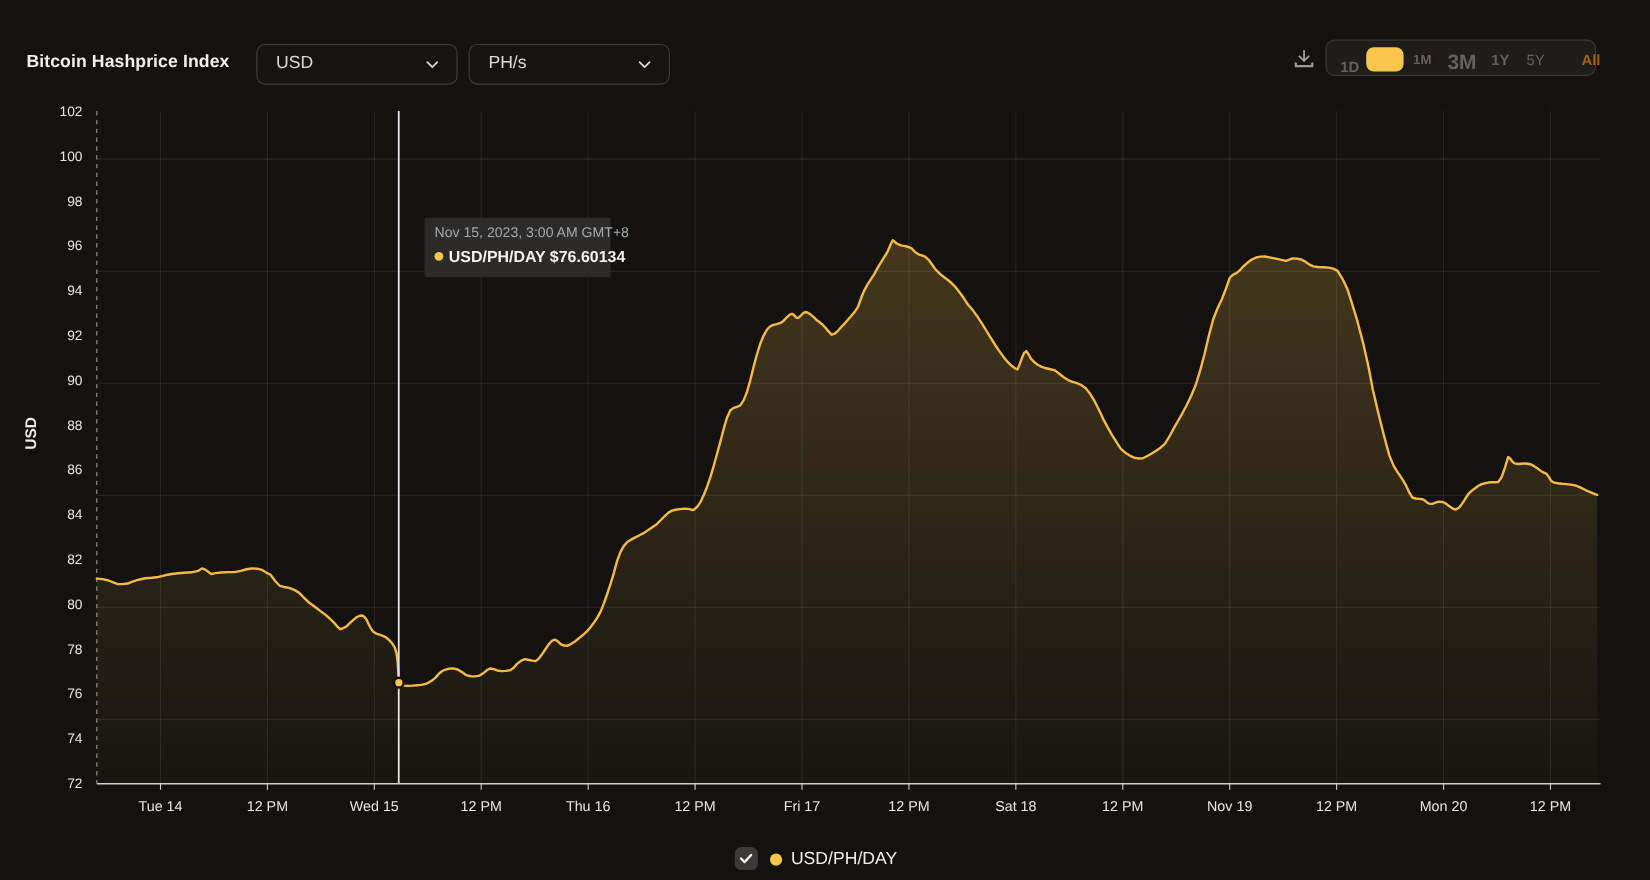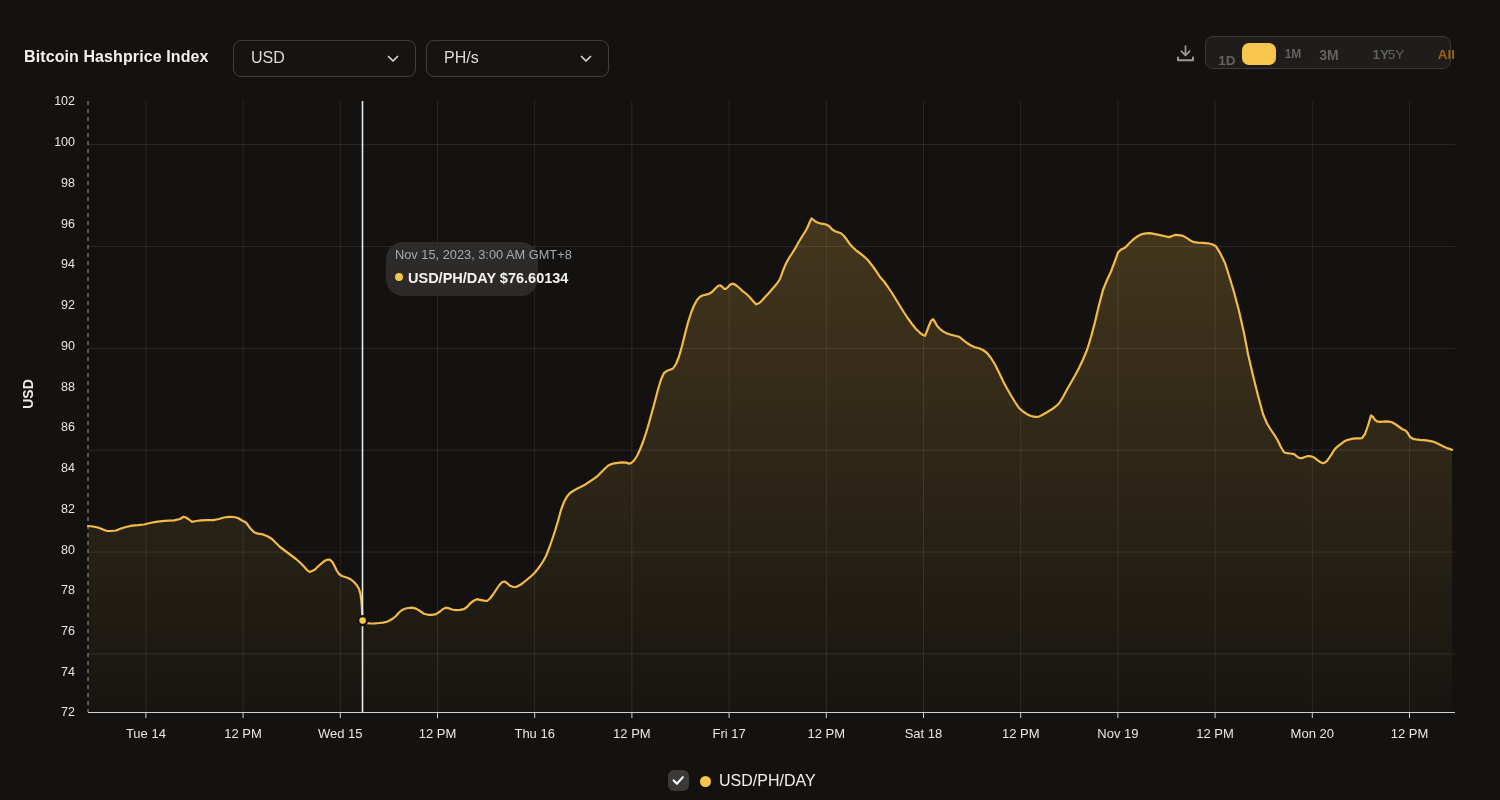--- a/index.html
+++ b/index.html
@@ -103,25 +103,25 @@
   </div>
 <svg width="19" height="19" viewBox="0 0 19 19" style="position:absolute;left:1176px;top:44px;">
     <path d="M9.5 2.2 L9.5 10.8 M5.3 7.2 L9.5 11.4 L13.7 7.2" fill="none" stroke="#9b9a98" stroke-width="1.7" stroke-linecap="round" stroke-linejoin="round"></path>
     <path d="M2 13.5 L2 16.2 L17 16.2 L17 13.5" fill="none" stroke="#9b9a98" stroke-width="2" stroke-linecap="round" stroke-linejoin="round"></path>
   </svg>
 <div style="position:absolute;left:1205px;top:36px;width:246px;height:33px;background:#1e1d1c;border:1px solid #3a3938;border-radius:8px;box-sizing:border-box;"></div>
 <div style="position:absolute;left:1242px;top:43px;width:34px;height:22px;background:#f7c64b;border-radius:7px;"></div>
 <div style="position:absolute;left:1202px;top:53px;width:50px;text-align:center;font-size:13.5px;font-weight:700;color:#636261;">1D</div>
 <div style="position:absolute;left:1272px;top:46.5px;width:50px;text-align:center;font-size:13.5px;font-weight:700;color:#23180a;">7D</div>
 <div style="position:absolute;left:1268px;top:46.5px;width:50px;text-align:center;font-size:12px;font-weight:700;color:#636261;">1M</div>
-<div style="position:absolute;left:1304px;top:46.5px;width:50px;text-align:center;font-size:14px;font-weight:700;color:#636261;">3M</div>
-<div style="position:absolute;left:1339px;top:46.5px;width:50px;text-align:right;font-size:13.5px;font-weight:700;color:#636261;">1Y</div>
+<div style="position:absolute;left:1304px;top:46.5px;width:50px;text-align:center;font-size:19px;font-weight:700;color:#636261;">3M</div>
+<div style="position:absolute;left:1339px;top:46.5px;width:50px;text-align:center;font-size:13.5px;font-weight:700;color:#636261;">1Y</div>
 <div style="position:absolute;left:1371px;top:46.5px;width:50px;text-align:center;font-size:13.5px;font-weight:400;color:#636261;">5Y</div>
 <div style="position:absolute;left:1405px;top:46.5px;width:50px;text-align:right;font-size:13.5px;font-weight:700;color:#a16207;">All</div>
-<div style="position:absolute;left:386px;top:198px;width:152px;height:54px;background:rgba(46,45,43,0.94);border-radius:17px;box-sizing:border-box;margin-top:44px;">
+<div style="position:absolute;left:386px;top:198px;width:169px;height:54px;background:rgba(46,45,43,0.94);border-radius:1px;box-sizing:border-box;">
   <div style="position:absolute;left:9px;top:5px;font-size:12.8px;color:#a6a9ad;white-space:nowrap;">Nov 15, 2023, 3:00 AM GMT+8</div>
   <div style="position:absolute;left:9px;top:28px;width:8px;height:8px;border-radius:50%;background:#f6c64b;margin-top:3px;"></div>
   <div style="position:absolute;left:22px;top:28px;font-size:14.5px;font-weight:700;color:#f4f3f1;white-space:nowrap;">USD/PH/DAY $76.60134</div>
 </div>
 <div style="position:absolute;left:668px;top:770px;width:20.5px;height:20.5px;background:#3b3a38;border-radius:6px;">
   <svg width="20.5" height="20.5" viewBox="0 0 20 20">
       <path d="M5.5 10.2 L8.7 13.4 L14.5 7" fill="none" stroke="#ffffff" stroke-width="2" stroke-linecap="round" stroke-linejoin="round"></path>
     </svg>
 </div>
 <div style="position:absolute;left:700px;top:775.5px;width:11px;height:11px;border-radius:50%;background:#f6c64b;"></div>

